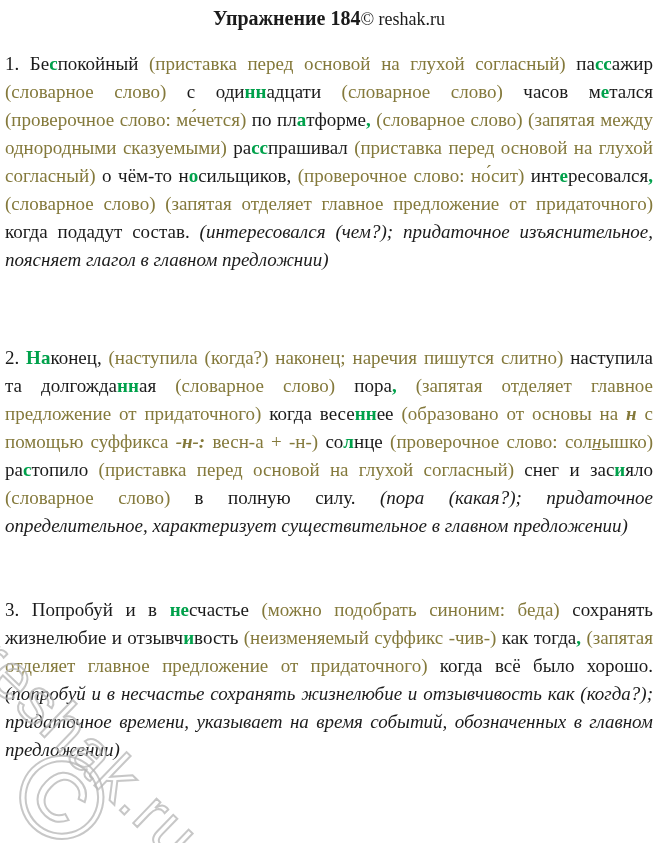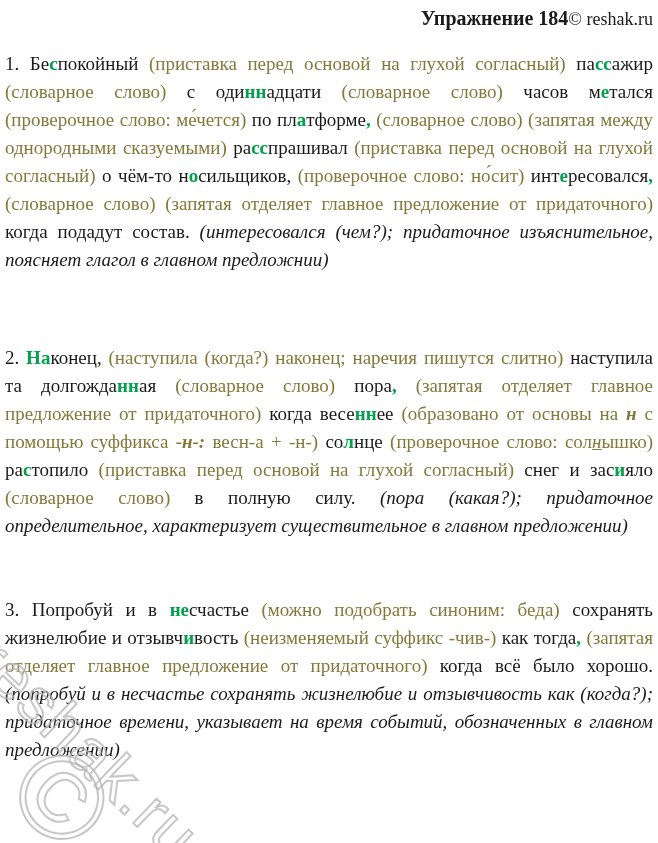--- a/index.html
+++ b/index.html
@@ -13,21 +13,21 @@
     width: 658px; height: 843px;
     background: #ffffff;
     font-family: "Liberation Serif", serif;
     color: var(--ink);
     overflow: hidden;
     position: relative;
   }
   .page { padding: 6px 5px 0 5px; position: relative; }
   .header {
     display: flex;
-    justify-content: flex-end;
+    justify-content: center;
     align-items: baseline;
   }
   .title { font-weight: bold; font-size: 20px; line-height: 24px; }
   .copyright { font-size: 18px; font-family: Liberation Serif, serif; }
   .content { margin-top: 20px; }
   .para {
     font-size: 19px;
     line-height: 28px;
     text-align: justify;
     margin: 0;

